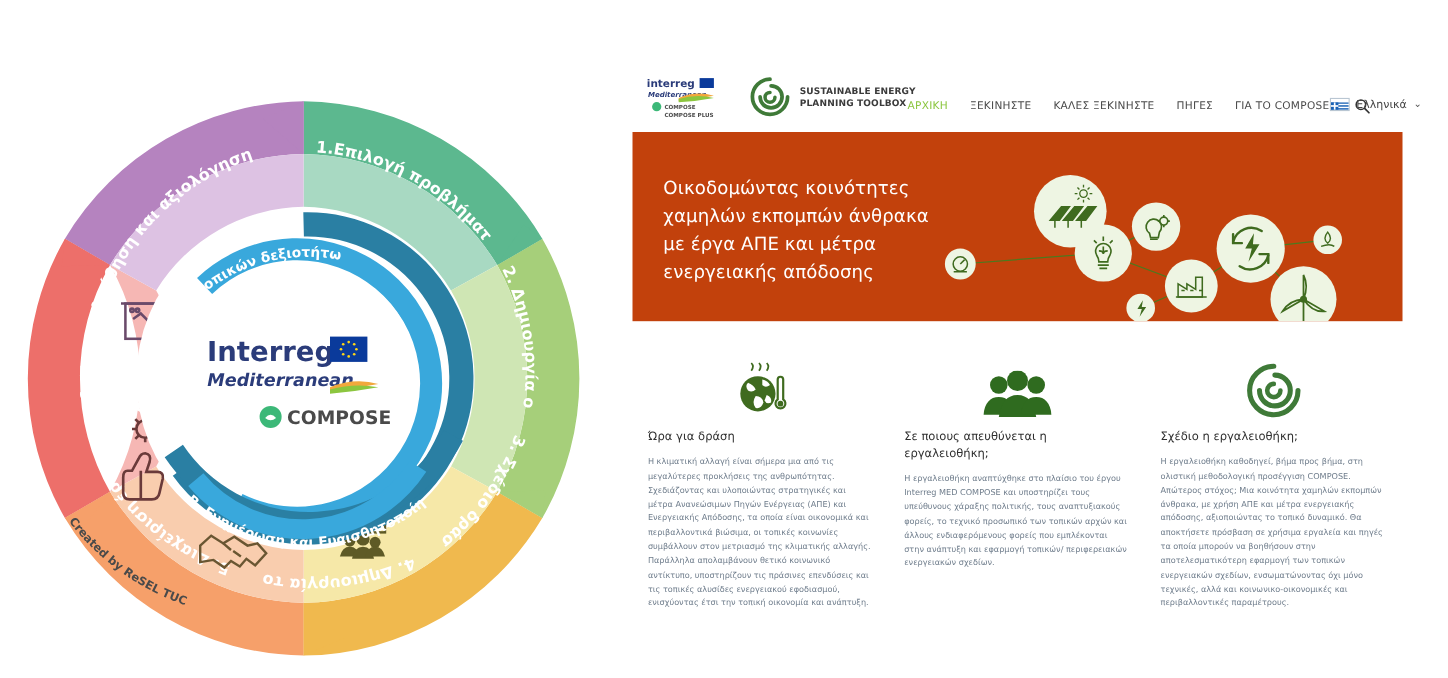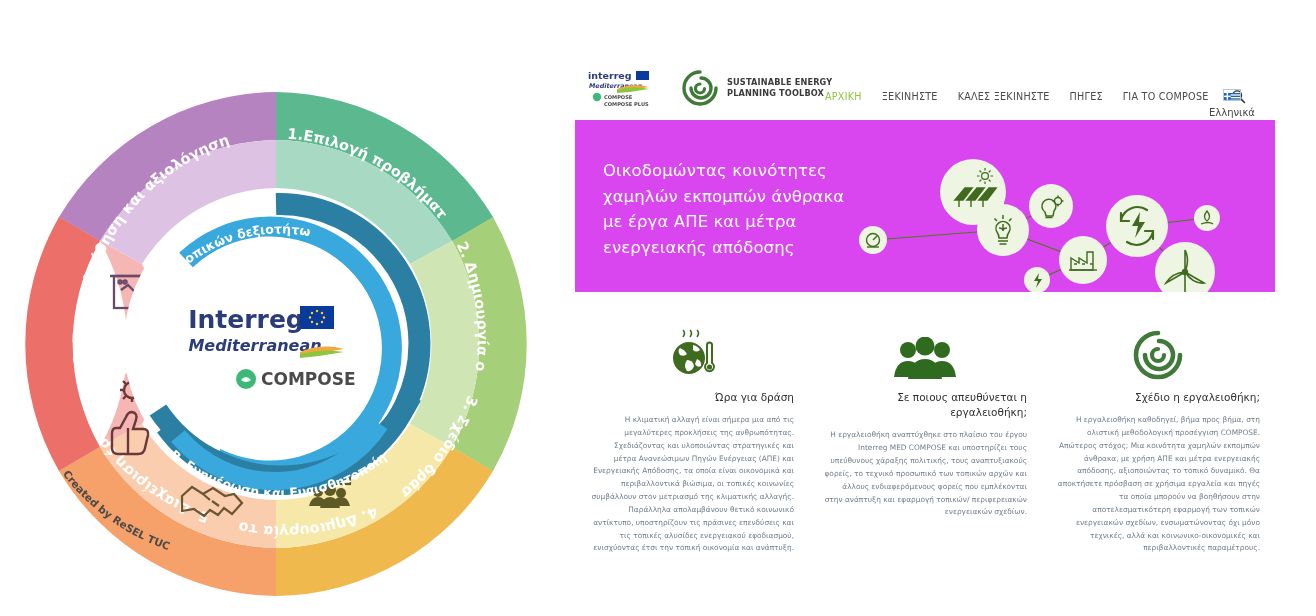--- a/index.html
+++ b/index.html
@@ -19,33 +19,33 @@
   #site-header{position:relative;height:60px;}
   #logo-interreg{position:absolute;left:12px;top:8px;width:78px;height:44px;}
   #logo-toolbox{position:absolute;left:105px;top:8px;display:flex;align-items:center;gap:7px;}
   #logo-toolbox .tb-mark{width:40px;height:40px;}
   #logo-toolbox .tb-text{font-size:8.2px;font-weight:bold;line-height:1.34;color:#3b3b3b;letter-spacing:.15px;}
 
   #main-nav{position:absolute;left:250px;top:29px;display:flex;align-items:center;gap:20px;text-align:center;}
   .nav-link{font-size:9.6px;color:#4a4a4a;letter-spacing:.25px;white-space:nowrap;cursor:pointer;}
   .nav-link.active{color:#8cc640;}
   #search-btn{width:15px;height:15px;display:block;cursor:pointer;margin-left:2px;}
-  #lang-area{position:absolute;left:634px;top:29px;display:flex;align-items:center;gap:6px;cursor:pointer;flex-direction:column;}
+  #lang-area{position:absolute;left:634px;top:29px;display:flex;align-items:center;gap:6px;cursor:pointer;}
   #flag{width:18px;height:12px;position:relative;overflow:hidden;border:.5px solid #b9c6d2;box-sizing:border-box;}
   .lang-label{font-size:10px;color:#444;}
   .caret{font-size:9px;color:#555;}
 
   
-  #hero{position:relative;margin:0 0 0 0;left:0;top:0;width:700px;height:172px;background:#d946ef;overflow:hidden;}
+  #hero{position:relative;margin:0 0 0 0;left:0;top:0;width:700px;height:172px;background:#c2410c;overflow:hidden;}
   #hero-title{position:absolute;left:28px;top:38px;color:#fff;font-size:16.5px;line-height:1.55;font-weight:400;letter-spacing:.1px;}
   #hero-graphic{position:absolute;right:0;top:0;width:420px;height:172px;}
 
   
   #cols{position:absolute;left:0;top:263px;width:700px;display:flex;}
-  .col{width:233px;padding:0 14px;box-sizing:border-box;text-align:right;}
+  .col{width:233px;padding:0 14px;box-sizing:border-box;text-align:left;}
   .col-icon{height:58px;display:flex;align-items:flex-end;justify-content:center;margin-bottom:9px;}
   .col-title{font-size:10.5px;color:#2f2f2f;line-height:1.45;margin-bottom:9px;}
   .col-body{font-size:7.4px;color:#6f7d8c;line-height:1.73;}
 </style>
 </head>
 <body>
 
 <div id="wheel-panel">
   <svg id="wheel-svg" width="560" height="520" viewBox="0 0 560 520">
     <defs>

